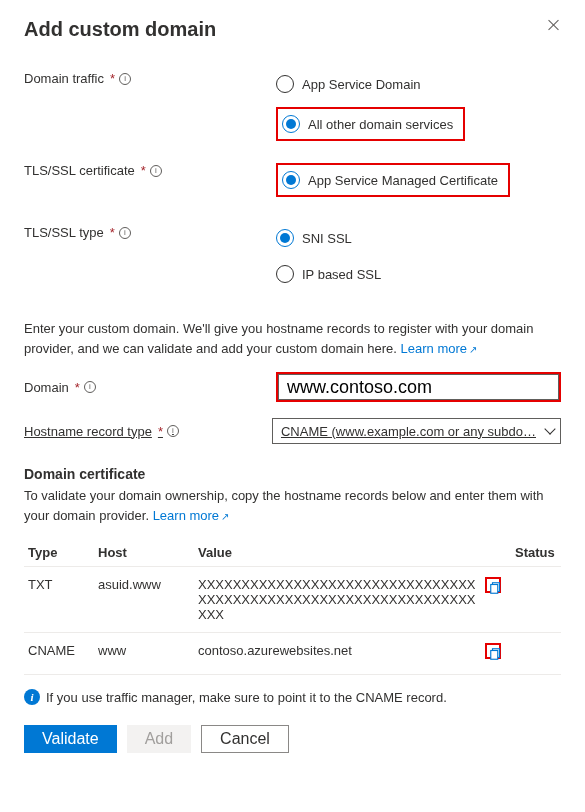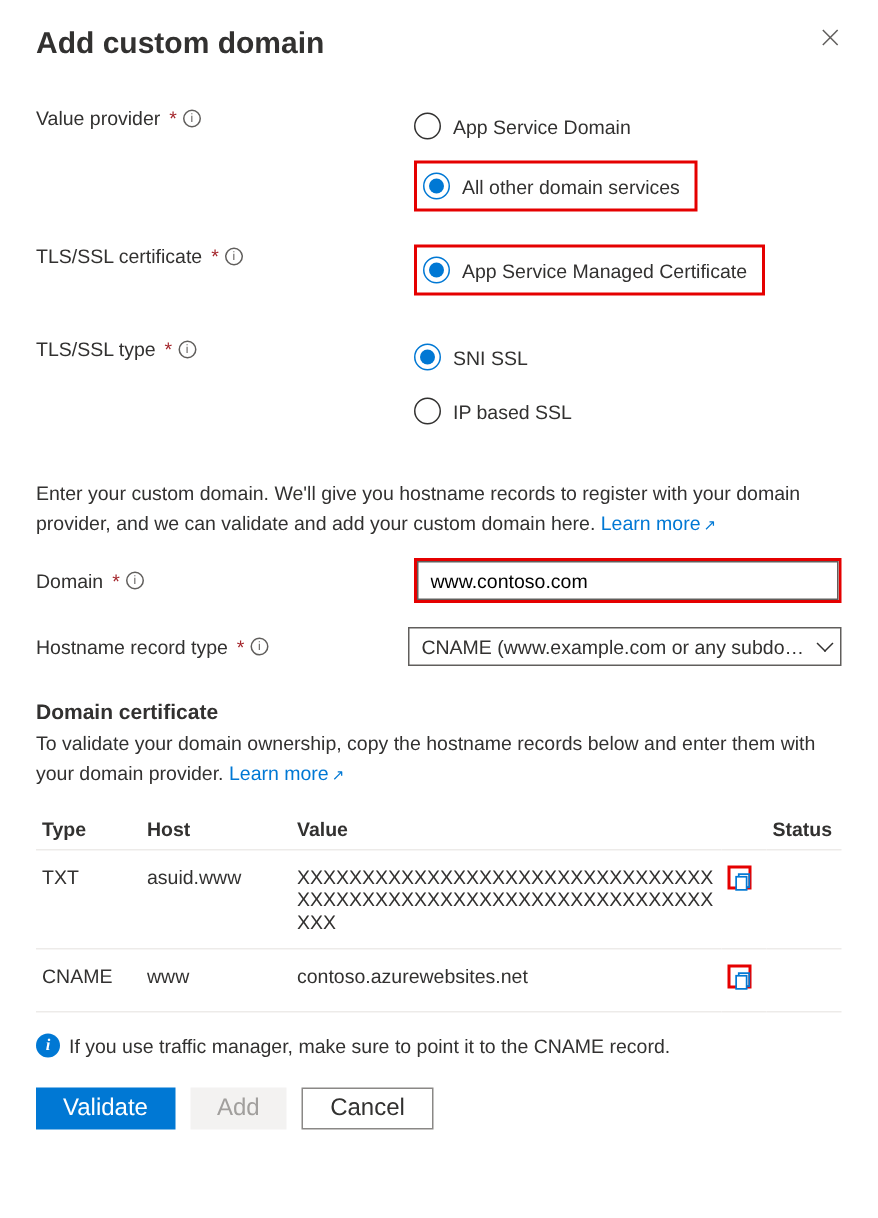--- a/index.html
+++ b/index.html
@@ -41,21 +41,21 @@
   .radio.selected { border-color:#0078d4; }
   .radio.selected::after {
     content:""; width:10px; height:10px; background:#0078d4; border-radius:50%;
   }
   .highlight-box { border:2px solid #e50000; padding:2px 4px; display:inline-flex;}
   .para { color:#323130; line-height:1.5; margin: 6px 0 14px 0; }
   .link { color:#0078d4; cursor:pointer; }
   .ext-icon { display:inline-block; font-size:10px; margin-left:2px; color:#0078d4;}
   .textbox {
     width:100%; height:26px; border:1px solid #605e5c; padding:2px 8px;
-    font-size:13px; font-family:inherit;
+    font-size:18px; font-family:inherit;
   }
   .dropdown {
     width:100%; height:26px; border:1px solid #605e5c; padding:0 24px 0 8px;
     font-size:13px; font-family:inherit; background:#fff; position:relative;
     display:flex; align-items:center; white-space:nowrap; overflow:hidden;
   }
   .dropdown-wrap { position:relative; }
   .chev {
     position:absolute; right:6px; top:7px; width:10px; height:10px; pointer-events:none;
   }
@@ -87,21 +87,21 @@
   .btn-secondary { background:#fff; color:#323130; border:1px solid #8a8886;}
 </style>
 </head>
 <body>
 
 <h1>Add custom domain</h1>
 <div class="close-x"></div>
 
 <div class="row">
   <div class="label-col">
-    <span>Value provider</span>
+    <span>Domain traffic</span>
     <span class="req">*</span>
     <span class="info-icon">i</span>
   </div>
   <div class="control-col">
     <div class="radio-item">
       <span class="radio"></span>
       <span>App Service Domain</span>
     </div>
     <div class="highlight-box">
       <div class="radio-item" style="margin-bottom:0">
@@ -159,21 +159,21 @@
     <span class="req">*</span>
     <span class="info-icon">i</span>
   </div>
   <div class="control-col">
     <div class="highlight-box" style="padding:0; display:block;">
       <input class="textbox" style="border: 1px solid rgb(96, 94, 92);" value="www.contoso.com">
     </div>
   </div>
 </div>
 
-<div class="row" style="align-items:center;">
+<div class="row" style="align-items:center;text-decoration:underline;">
   <div class="label-col">
     <span>Hostname record type</span>
     <span class="req">*</span>
     <span class="info-icon">i</span>
   </div>
   <div class="control-col dropdown-wrap">
     <div class="dropdown">
       <span>CNAME (www.example.com or any subdo…</span>
     </div>
     <span class="chev"></span>

